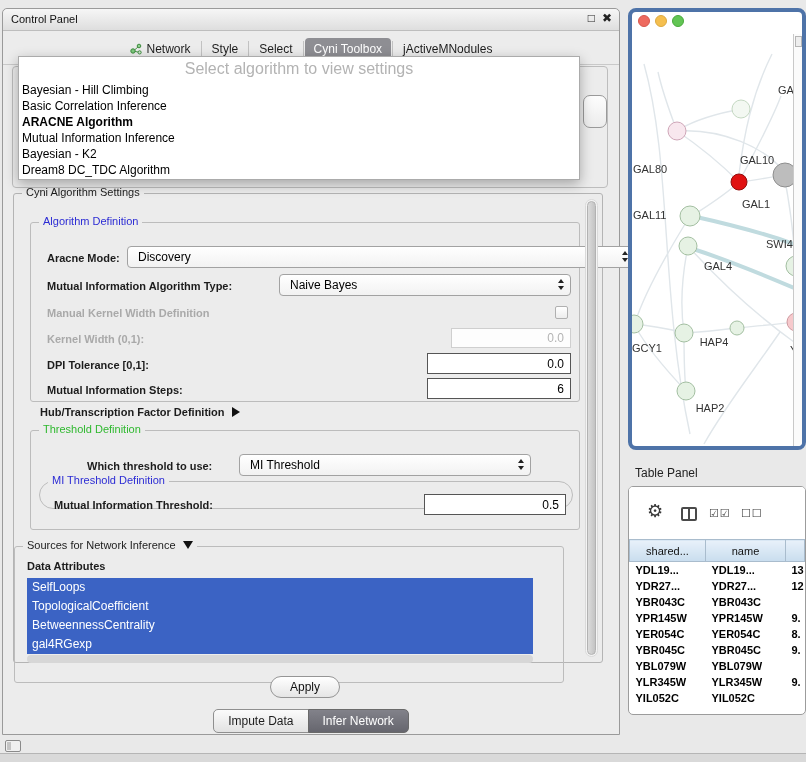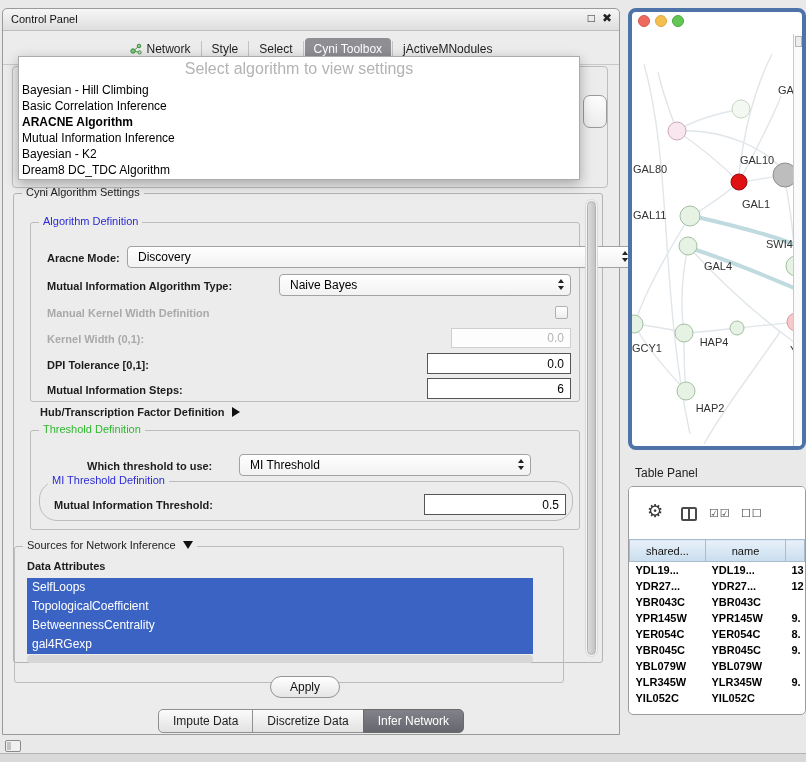--- a/index.html
+++ b/index.html
@@ -229,21 +229,21 @@
 
         <span class="lbl" style="left:56px;top:29px;">Which threshold to use:</span>
         <div class="combo" style="left:208px;top:23px;width:292px;">
           <span class="combo-text">MI Threshold</span>
           <span class="combo-arrows">
               <i class="arr-up"></i>
               <i class="arr-dn"></i>
             </span>
         </div>
 
-        <div class="sub-group" style="left:8px;top:50px;width:534px;height:40px;border-radius:18px;">
+        <div class="sub-group" style="left:8px;top:50px;width:534px;height:28px;border-radius:18px;">
           <span class="group-title t-blue">MI Threshold Definition</span>
           <span class="lbl" style="left:14px;top:17px;">Mutual Information Threshold:</span>
           <input class="tfield" style="left: 384px; top: 12px; width: 142px; height: 21px;" readonly="" value="0.5">
         </div>
       </div>
 
       <div class="sub-group" style="left:0;top:352px;width:550px;height:137px;">
         <div class="sources-title">
           <span>Sources for Network Inference</span>
           <span class="tri-down"></span>
@@ -260,21 +260,20 @@
 
       <div class="vscroll">
         <div class="vthumb"></div>
       </div>
     </div>
 
     <button class="apply-btn">Apply</button>
 
     <div class="bottom-tabs" id="bottom-tabs">
         <span class="seg-btn first">Impute Data</span>
-        <span class="seg-btn">Discretize Data</span>
         <span class="seg-btn selected last">Infer Network</span>
       </div>
   </section>
 
   <div class="frag-group"></div>
   <div class="frag-btn"></div>
 
   <div class="algo-popup">
     <div class="popup-placeholder">Select algorithm to view settings</div>
     <ul id="algo-options">

